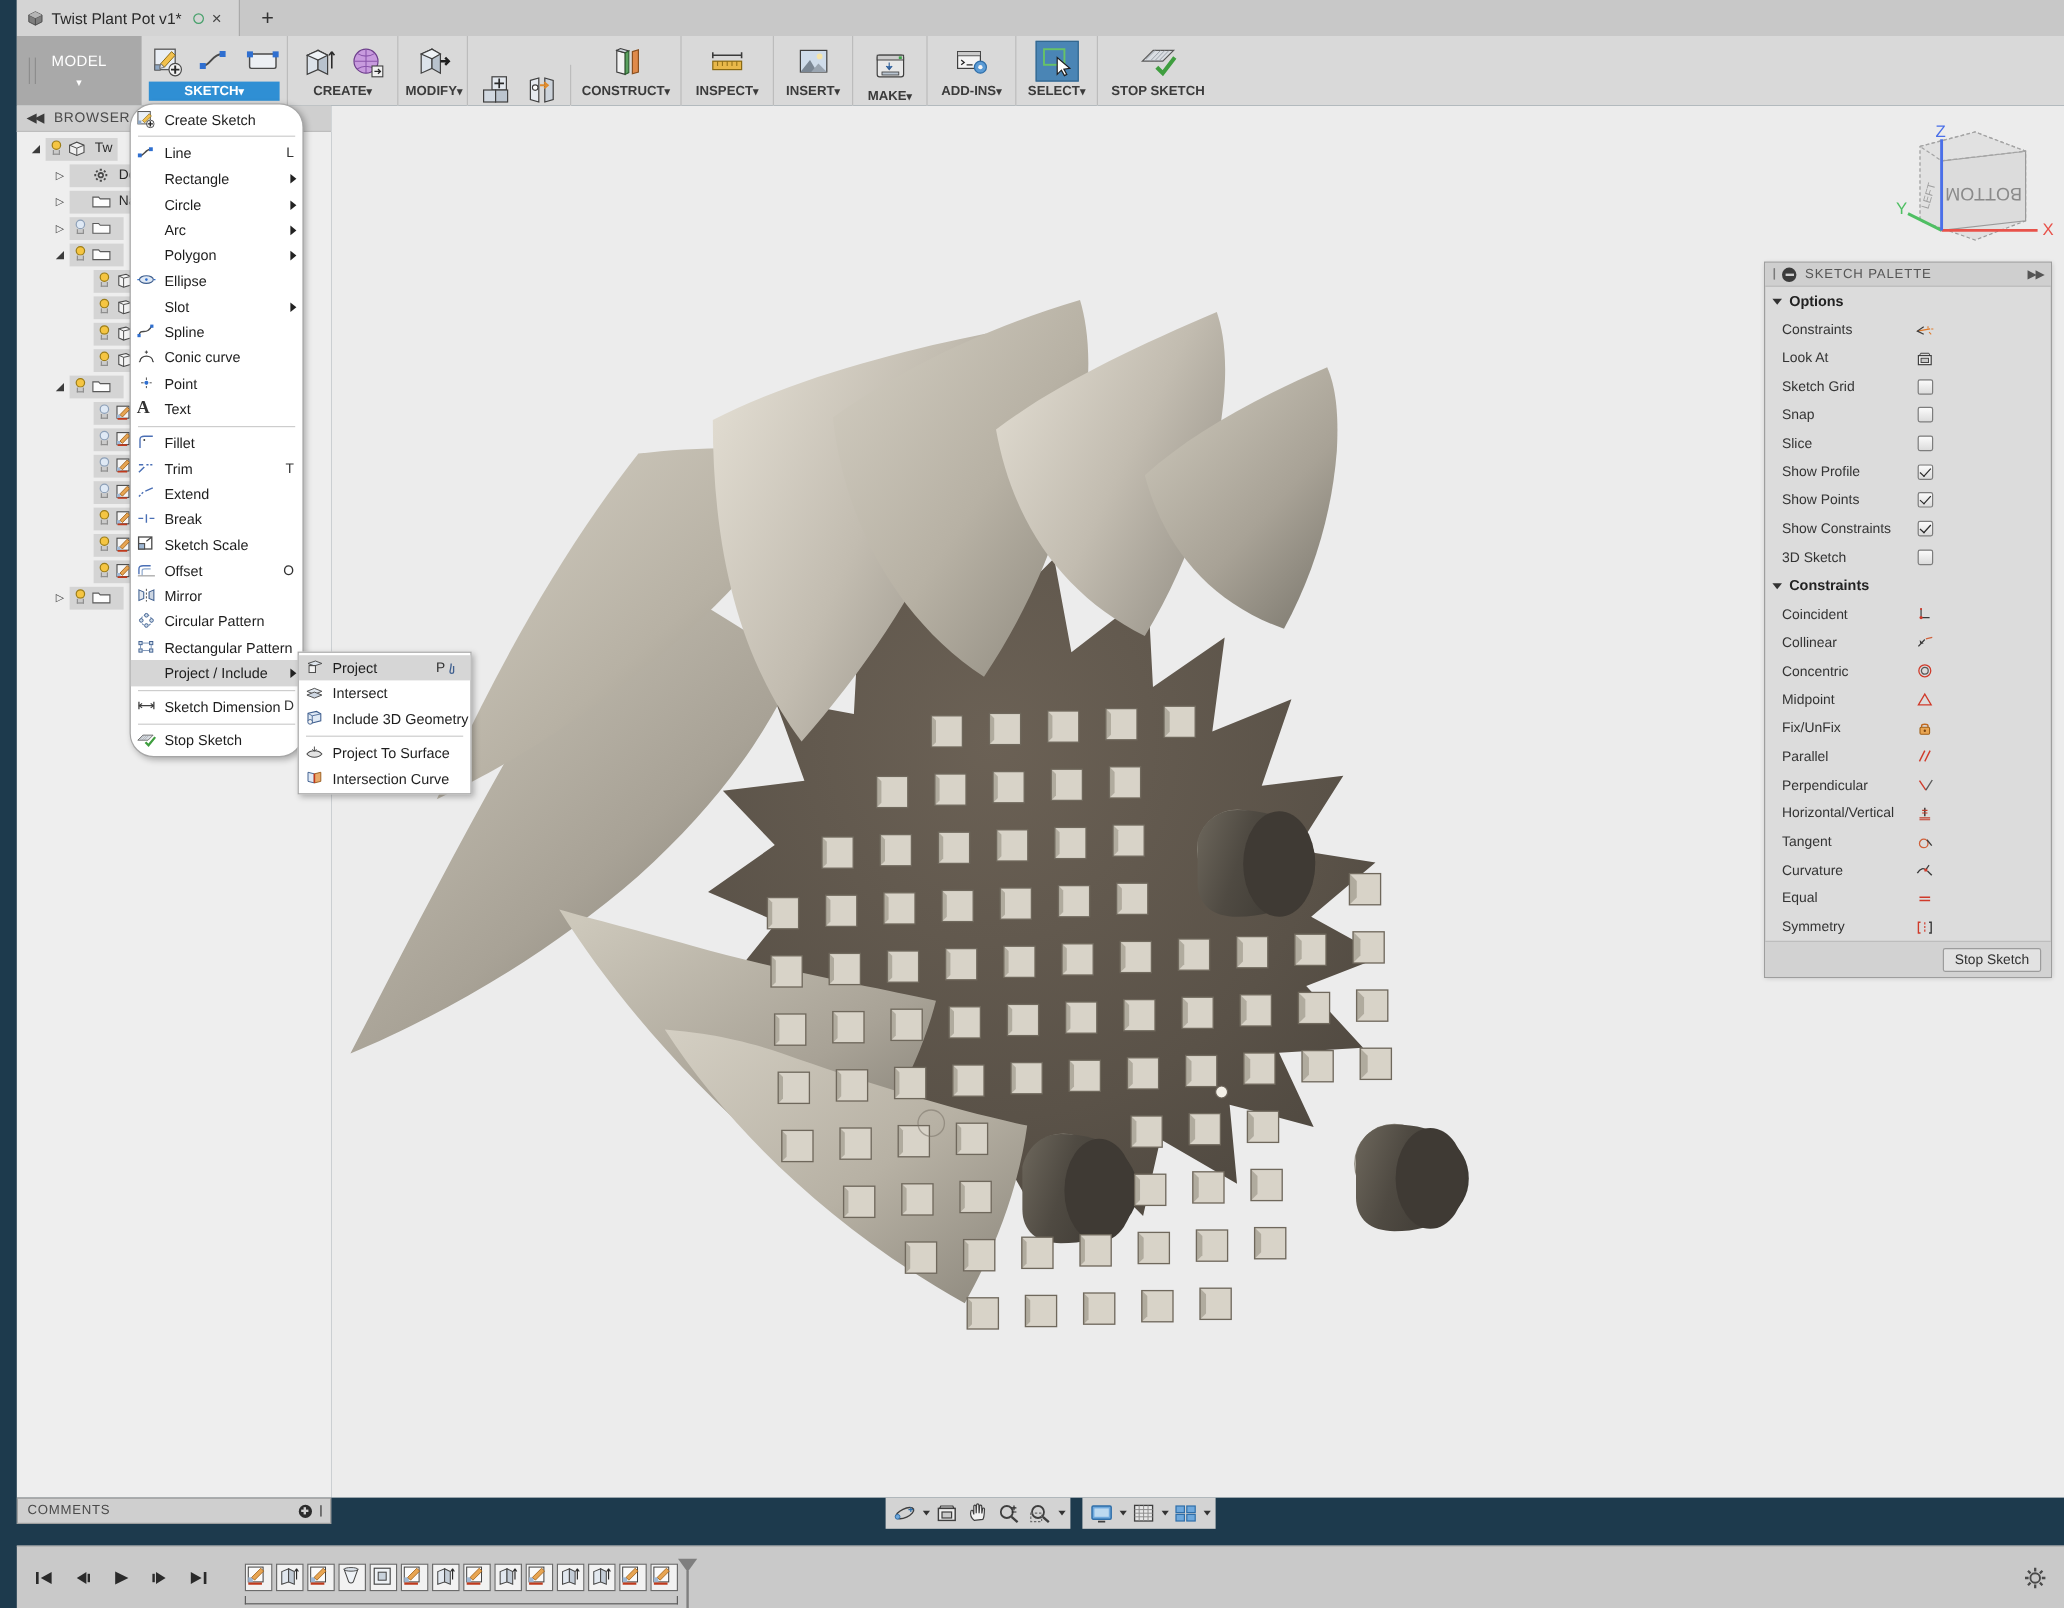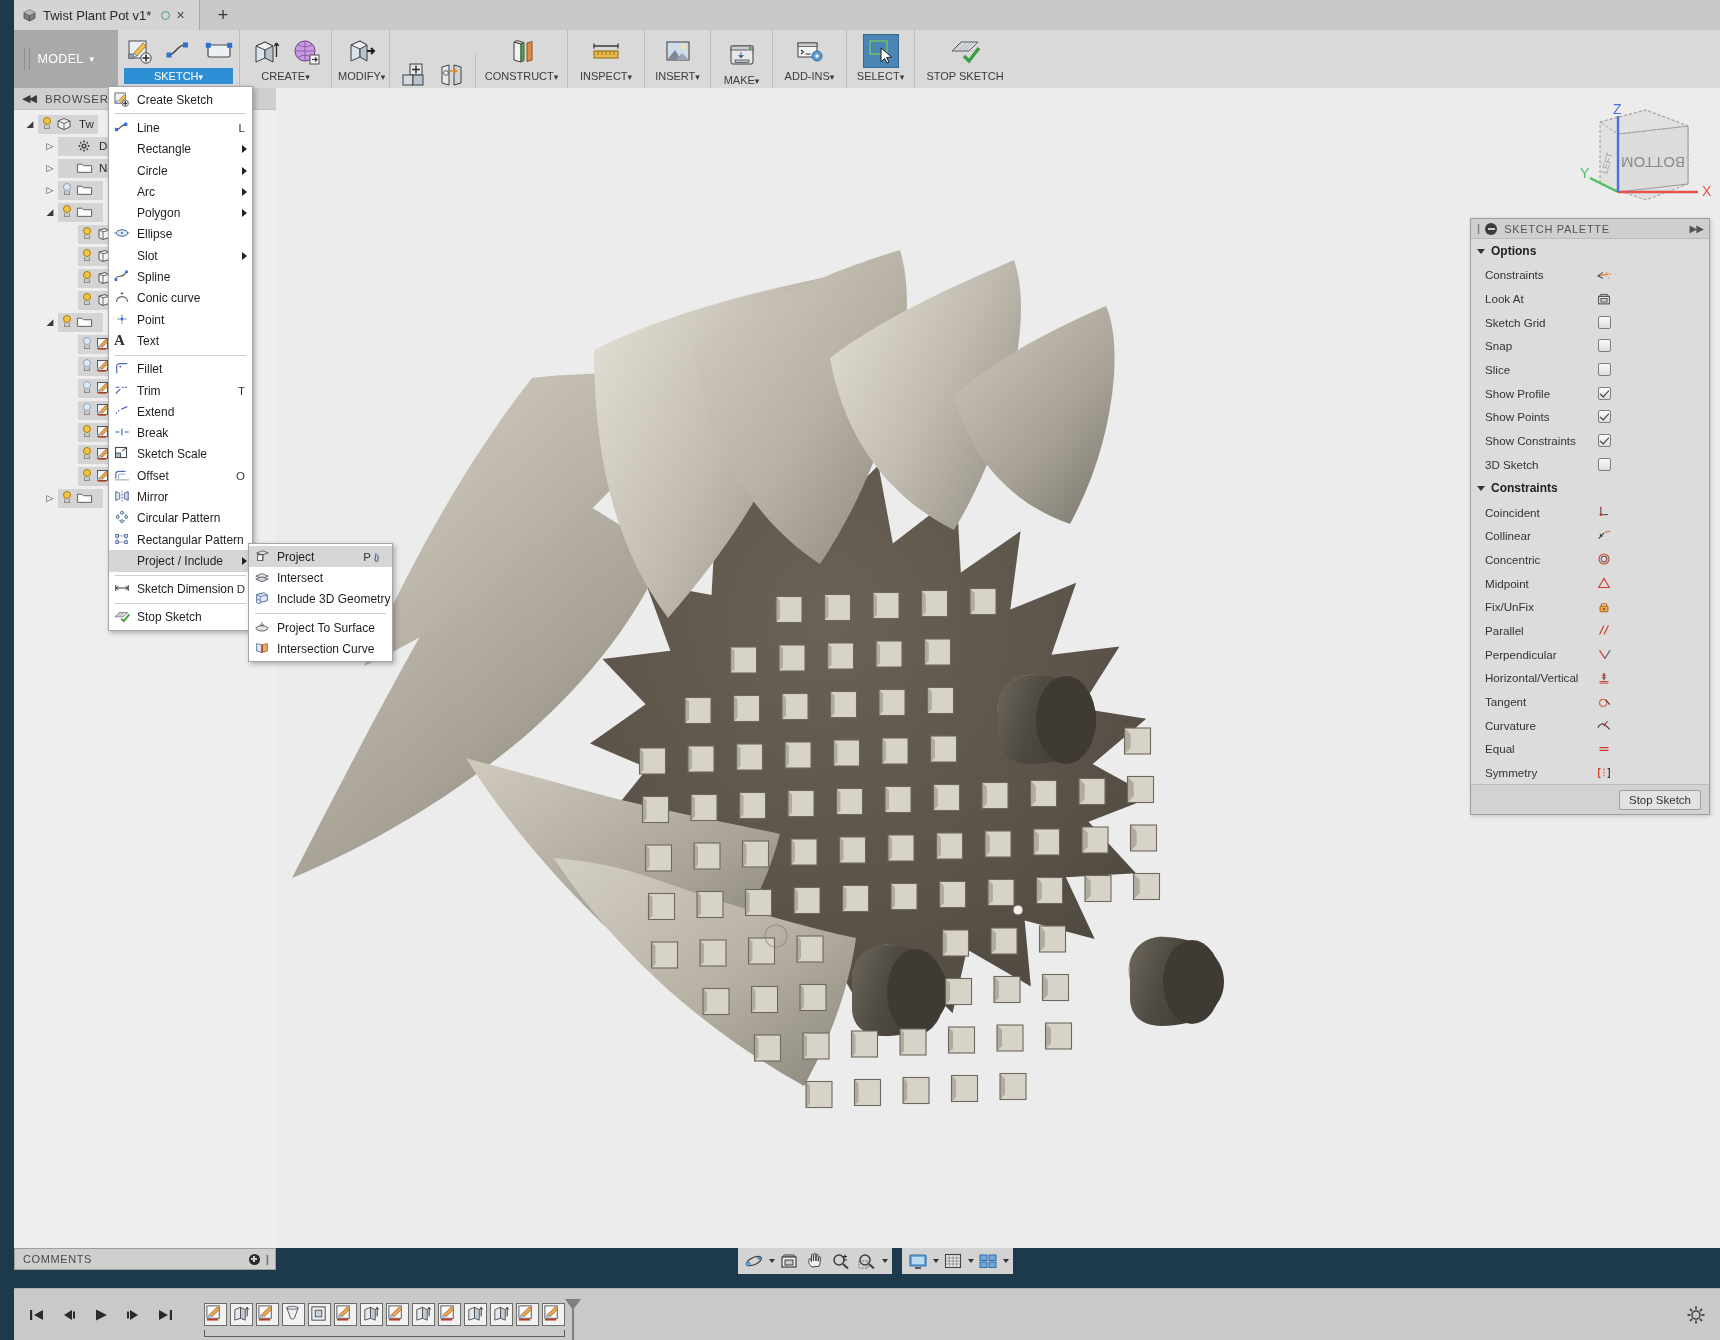--- a/index.html
+++ b/index.html
@@ -35,35 +35,35 @@
   }
 
   
   .ribbon {
     position:absolute; left:14px; top:30px; width:1706px; height:58px;
     background:#d9d9d9;
   }
   .model-drop {
     position:absolute; left:0; top:0; width:104px; height:58px;
     background:#a9a9a9; display:flex; align-items:center; justify-content:center;
-    gap:6px; color:#fff; font-size:12.5px; letter-spacing:.3px;
+    gap:6px; color:#fff; font-size:12.5px; letter-spacing:.3px;flex-direction:column;
   }
   .model-drop .grip {
     position:absolute; left:10px; top:18px; width:6px; height:22px;
     border-left:1px solid #8d8d8d; border-right:1px solid #8d8d8d;
   }
   .ribbon-groups { position:absolute; left:104px; top:0; height:58px; display:flex; }
   .rgroup {
     display:flex; flex-direction:column; align-items:center;
     border-right:1px solid #bcbcbc; padding:0 6px; height:58px; position:relative;
   }
   .rgroup .icons { display:flex; align-items:flex-end; gap:4px; height:38px; padding-top:4px; }
   .rgroup .glabel {
     font-size:11px; color:#3b3b3b; height:16px; line-height:16px;
-    width:100%; text-align:center; white-space:nowrap;
+    width:100%; text-align:center; white-space:nowrap;font-weight:bold;
   }
   .rgroup.active .glabel { background:#2f8fd4; color:#fff; }
   .tool-btn { width:36px; height:34px; display:flex; align-items:center; justify-content:center; }
   .tool-btn.sel { background:#4a85b5; border:1px solid #33678f; }
 
   
   .browser {
     position:absolute; left:14px; top:88px; width:262px; height:1160px;
     background:#eeeeee;
   }
@@ -96,21 +96,21 @@
     background:#ececec; overflow:hidden;
   }
   .canvas-shadow { position:absolute; inset:0; }
 
   
   .menu {
     position:absolute; background:#ffffff; border:1px solid #a6a6a6;
     box-shadow:2px 2px 5px rgba(0,0,0,.28); font-size:12px; color:#1e1e1e;
     padding:2px 0; z-index:60;
   }
-  #sketch-menu { left:108px; top:86px; width:145px; }
+  #sketch-menu { left:108px; top:86px; width:145px;border-radius:20px; }
   #project-submenu { left:248px; top:543px; width:145px; }
   .mrow {
     display:flex; align-items:center; height:21.3px; padding:0 5px; position:relative;
     white-space:nowrap;
   }
   .mrow:hover, .mrow.hovered { background:#d6d6d6; }
   .mrow .mico { width:20px; height:16px; position:relative; flex:0 0 20px; }
   .mrow .mtxt { flex:1; padding-left:3px; }
   .mrow .mkey { color:#333; padding-right:2px; font-size:11.5px; }
   .mrow .marrow {

